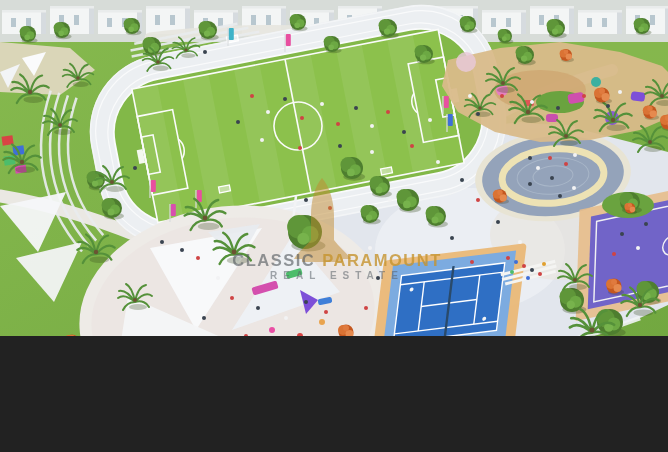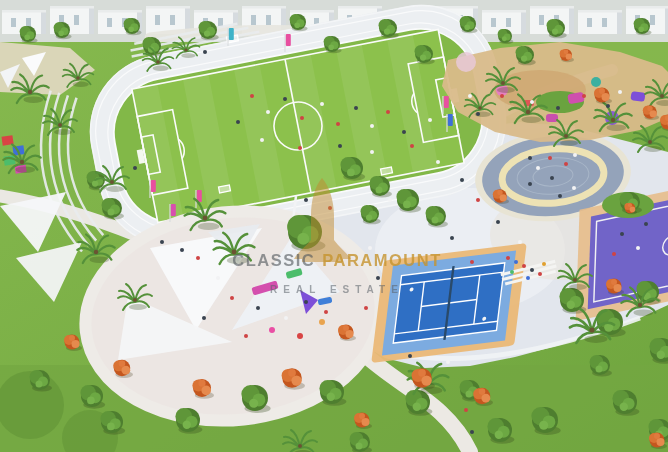--- a/index.html
+++ b/index.html
@@ -1,23 +1,23 @@
 <!DOCTYPE html>
 <html><head>
 <meta charset="utf-8">
 <style>
   html,body{margin:0;padding:0;background:#222;}
-  #shot{position:relative;width:668px;height:452px;overflow:hidden;background:#7db14a;
+  #shot{position:relative;width:668px;height:336px;overflow:hidden;background:#7db14a;
         font-family:"Liberation Sans",sans-serif;}
   #scene{position:absolute;left:0;top:0;}
   .wm{position:absolute;left:172px;top:251px;width:330px;text-align:center;pointer-events:none;}
   .wm-line1{font-weight:bold;font-size:16.5px;letter-spacing:1.5px;white-space:nowrap;}
   .wm-w1{color:rgba(82,88,94,.62);}
   .wm-w2{color:rgba(197,147,46,.80);margin-left:7px;}
-  .wm-line2{margin-top:14px;font-weight:bold;font-size:10px;letter-spacing:6px;color:rgba(90,97,103,.55);}
+  .wm-line2{margin-top:0;font-weight:bold;font-size:10px;letter-spacing:6px;color:rgba(90,97,103,.55);}
 </style>
 </head>
 <body>
 
 <div id="shot">
 <svg id="scene" width="668" height="452" viewBox="0 0 668 452">
   <defs>
     <g id="tree">
           <ellipse cx="2" cy="8" rx="10" ry="3.5" fill="rgba(50,70,25,.3)"></ellipse>
           <circle r="10" fill="#4e7e2f"></circle>

